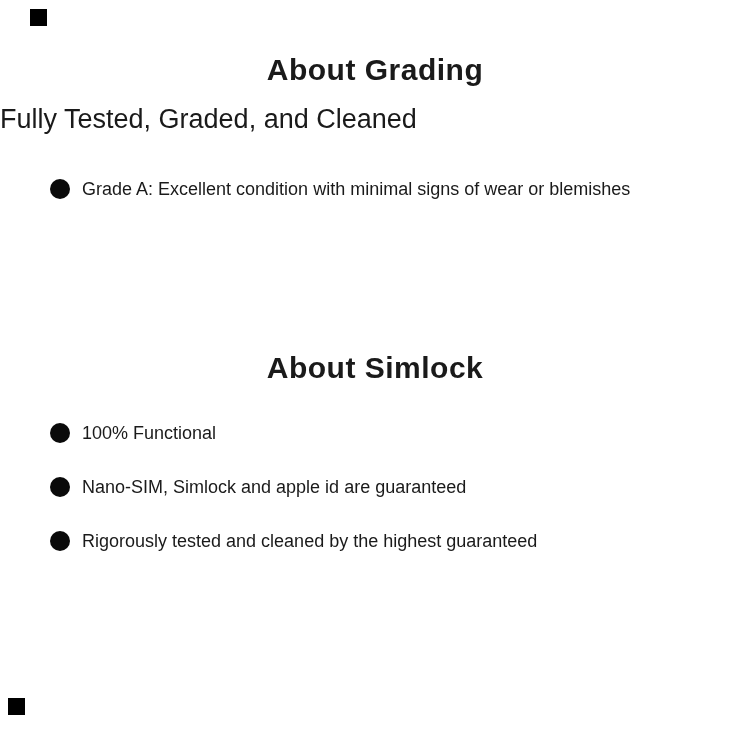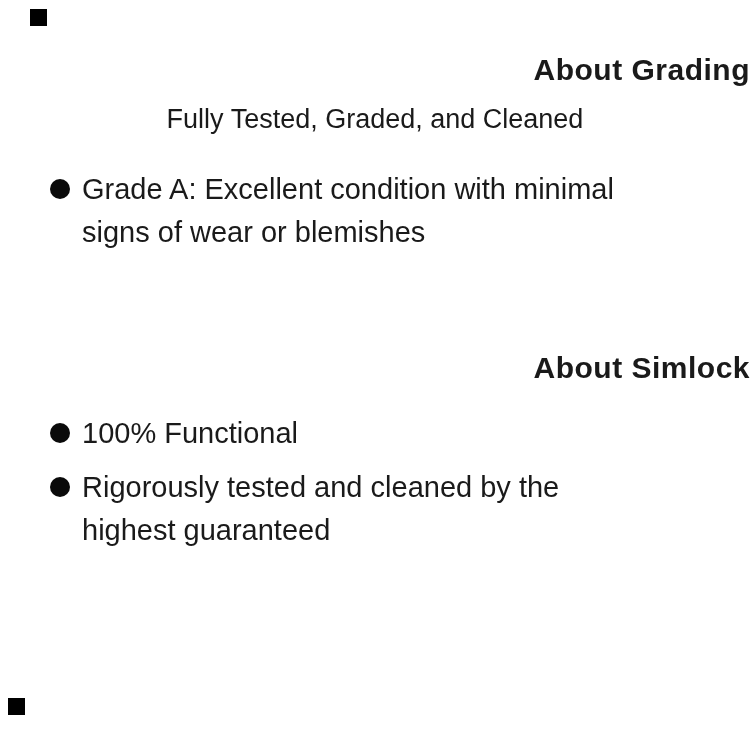--- a/index.html
+++ b/index.html
@@ -22,54 +22,53 @@
     height: 17px;
     background: #000000;
   }
   .marker.top-left { left: 30px; top: 9px; }
   .marker.bottom-left { left: 8px; top: 698px; }
 
   .section-title {
     position: absolute;
     left: 0;
     width: 100%;
-    text-align: right;
+    text-align: center;
     font-weight: bold;
     font-size: 30px;
     line-height: 36px;
     letter-spacing: 0.5px;
   }
   .title-grading { top: 52px; }
   .title-function { top: 350px; }
 
   .section-subtitle {
     position: absolute;
     left: 0;
     top: 102px;
     width: 100%;
-    text-align: center;
     font-size: 27px;
     line-height: 34px;
   }
 
   ul.bullet-list {
     position: absolute;
     left: 50px;
     width: 600px;
     margin: 0;
     padding: 0;
     list-style: none;
   }
   .list-grading { top: 168px; }
   .list-function { top: 412px; }
 
   ul.bullet-list li {
     position: relative;
     padding-left: 32px;
-    font-size: 29px;
+    font-size: 18px;
     line-height: 43px;
   }
   .list-grading li { margin-bottom: 2px; }
   .list-function li { margin-bottom: 11px; }
 
   .dot {
     position: absolute;
     left: 0;
     top: 11px;
     width: 20px;
@@ -99,17 +98,21 @@
 
   <div class="section-title title-function">About Simlock</div>
 
   <ul class="bullet-list list-function">
     <li>
       <span class="dot"></span>
       <span>100% Functional</span>
     </li>
     <li>
       <span class="dot"></span>
+      <span>Nano-SIM, Simlock and apple id are guaranteed</span>
+    </li>
+    <li>
+      <span class="dot"></span>
       <span>Rigorously tested and cleaned by the highest guaranteed</span>
     </li>
   </ul>
 
 </div>
 
 </body></html>

